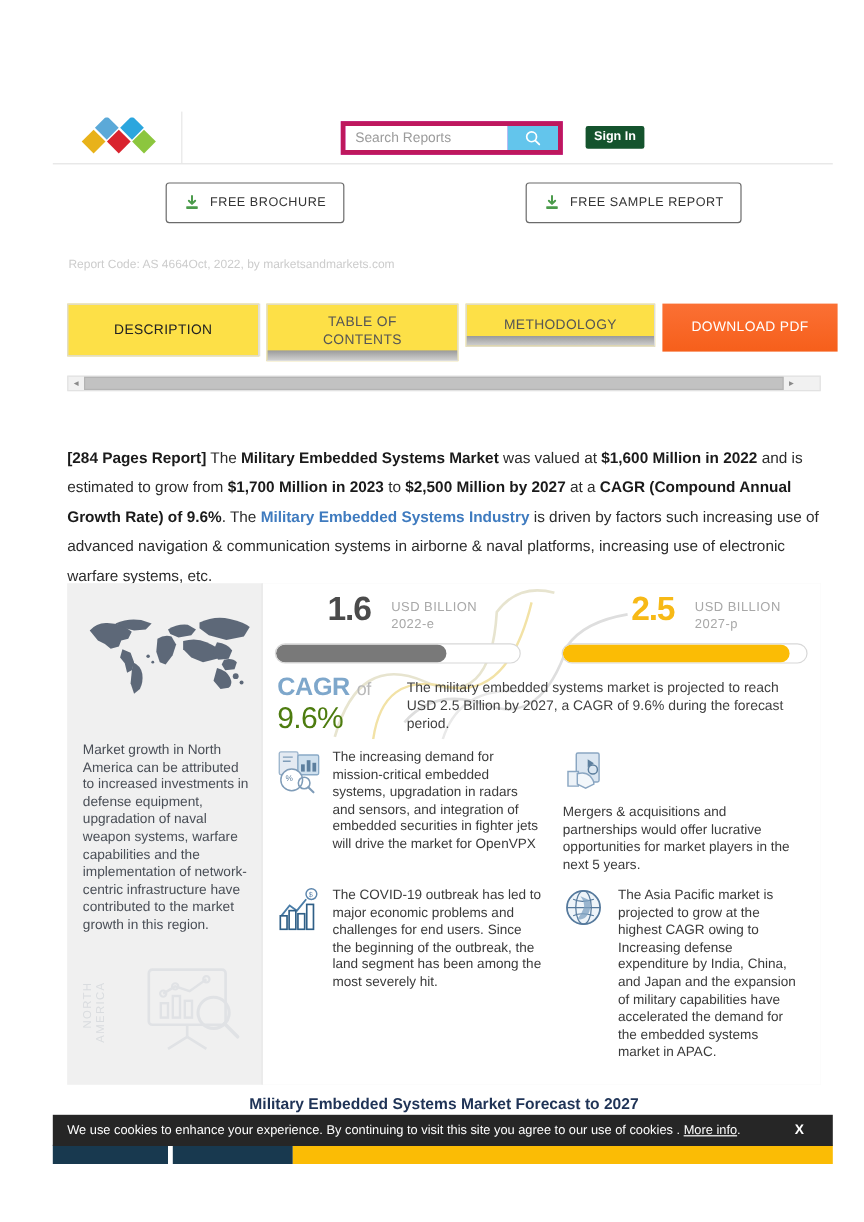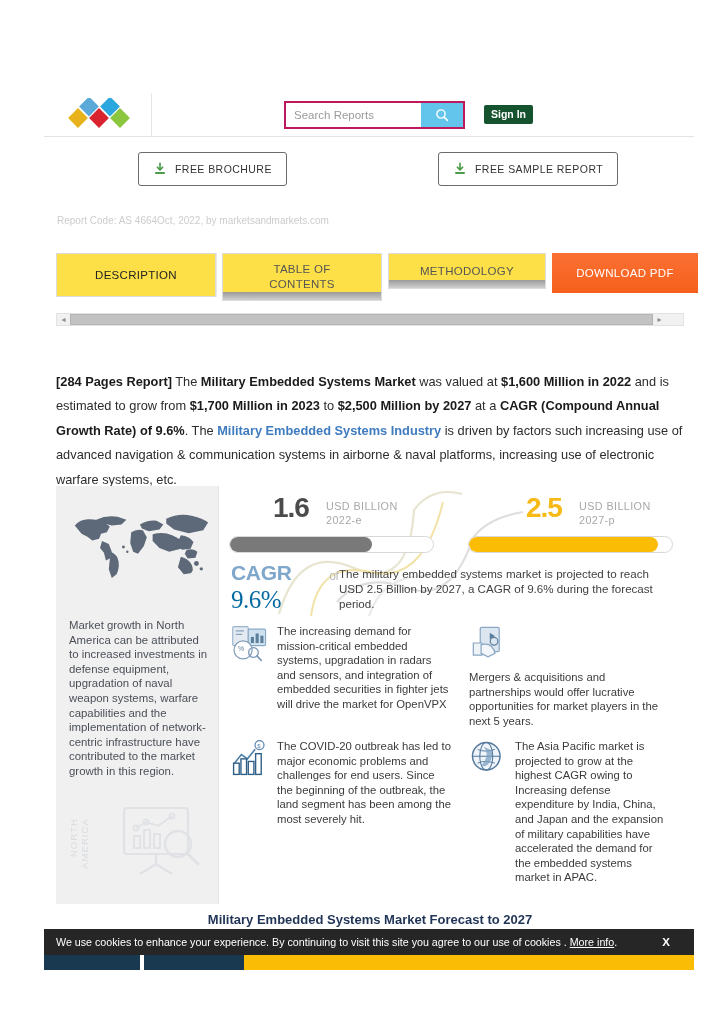--- a/index.html
+++ b/index.html
@@ -53,21 +53,21 @@
     justify-content: center;
     margin-left: 4px;
   }
   .logo-mark { width: 68px; height: 34px; display: block; }
 
   .search-wrap {
     display: flex;
     align-items: stretch;
     margin-left: 132px;
     height: 28px;
-    border: 2px solid #be185d;
+    border: 4px solid #be185d;
     background: #d946ef;
   }
   .search-input {
     width: 135px;
     border: 0;
     outline: 0;
     padding: 0 8px;
     font-size: 11.5px;
     color: #555;
     font-family: "Liberation Sans", sans-serif;
@@ -306,23 +306,23 @@
   .bar-2027 { left: 249px; width: 205px; }
   .bar-fill { position: absolute; left: 0; top: 0; height: 100%; border-radius: 9px; }
   .fill-gray { width: 70%; background: #797979; }
   .fill-gold { width: 93%; background: #fbbc05; }
 
   .cagr-box { position: absolute; left: 12px; top: 76px; width: 110px; }
   .cagr-word {
     font-size: 21px; font-weight: bold; color: #7ea7cb;
     letter-spacing: -0.3px; line-height: 22px;
   }
-  .cagr-of { font-size: 12px; font-weight: normal; color: #b9b9b9; margin-left: 32px; }
+  .cagr-of { font-size: 15px; font-weight: normal; color: #b9b9b9; }
   .cagr-val {
-    font-size: 25px; color: #0369a1; letter-spacing: -0.5px; line-height: 26px; font-family: Liberation Serif, serif;
+    font-size: 25px; color: #4d7c0f; letter-spacing: -0.5px; line-height: 26px;
   }
   .proj-text {
     position: absolute;
     left: 120px; top: 80px;
     width: 330px;
     font-size: 11.6px;
     line-height: 15px;
     color: #3f3f3f;
   }
 
@@ -580,21 +580,21 @@
       <div class="fact f3">
         <svg class="fact-icon" viewBox="0 0 44 44">
           <circle cx="33" cy="7" r="5.2" fill="none" stroke="#5d86ad" stroke-width="1.4"></circle>
           <text x="30.5" y="10" font-family="Liberation Sans, sans-serif" font-size="7" fill="#5d86ad">$</text>
           <polyline points="4,28 12,18 19,23 28,12" fill="none" stroke="#4a7da8" stroke-width="1.8"></polyline>
           <rect x="3" y="28" width="6.5" height="13" fill="none" stroke="#2f5f87" stroke-width="1.6"></rect>
           <rect x="11.5" y="23" width="6.5" height="18" fill="none" stroke="#2f5f87" stroke-width="1.6"></rect>
           <rect x="20" y="26" width="6.5" height="15" fill="none" stroke="#2f5f87" stroke-width="1.6"></rect>
           <rect x="28.5" y="17" width="6.5" height="24" fill="none" stroke="#2f5f87" stroke-width="1.6"></rect>
         </svg>
-        <div class="fact-text">The COVID-20 outbreak has led to major economic problems and challenges for end users. Since the beginning of the outbreak, the land segment has been among the most severely hit.</div>
+        <div class="fact-text">The COVID-19 outbreak has led to major economic problems and challenges for end users. Since the beginning of the outbreak, the land segment has been among the most severely hit.</div>
       </div>
 
       <div class="fact f4">
         <svg class="fact-icon" viewBox="0 0 44 44">
           <circle cx="20" cy="20" r="16" fill="#eef4f9" stroke="#55799c" stroke-width="1.7"></circle>
           <ellipse cx="20" cy="20" rx="7.5" ry="16" fill="none" stroke="#55799c" stroke-width="1.2"></ellipse>
           <line x1="4" y1="20" x2="36" y2="20" stroke="#55799c" stroke-width="1.2"></line>
           <path d="M10 12 q8 4 20 0" fill="none" stroke="#55799c" stroke-width="1.1"></path>
           <path d="M10 28 q8 -4 20 0" fill="none" stroke="#55799c" stroke-width="1.1"></path>
           <path d="M17 9 q5 6 3 12 t-6 10 q6 2 10 -4 t2 -14 z" fill="#7ca0c0" opacity="0.75"></path>

